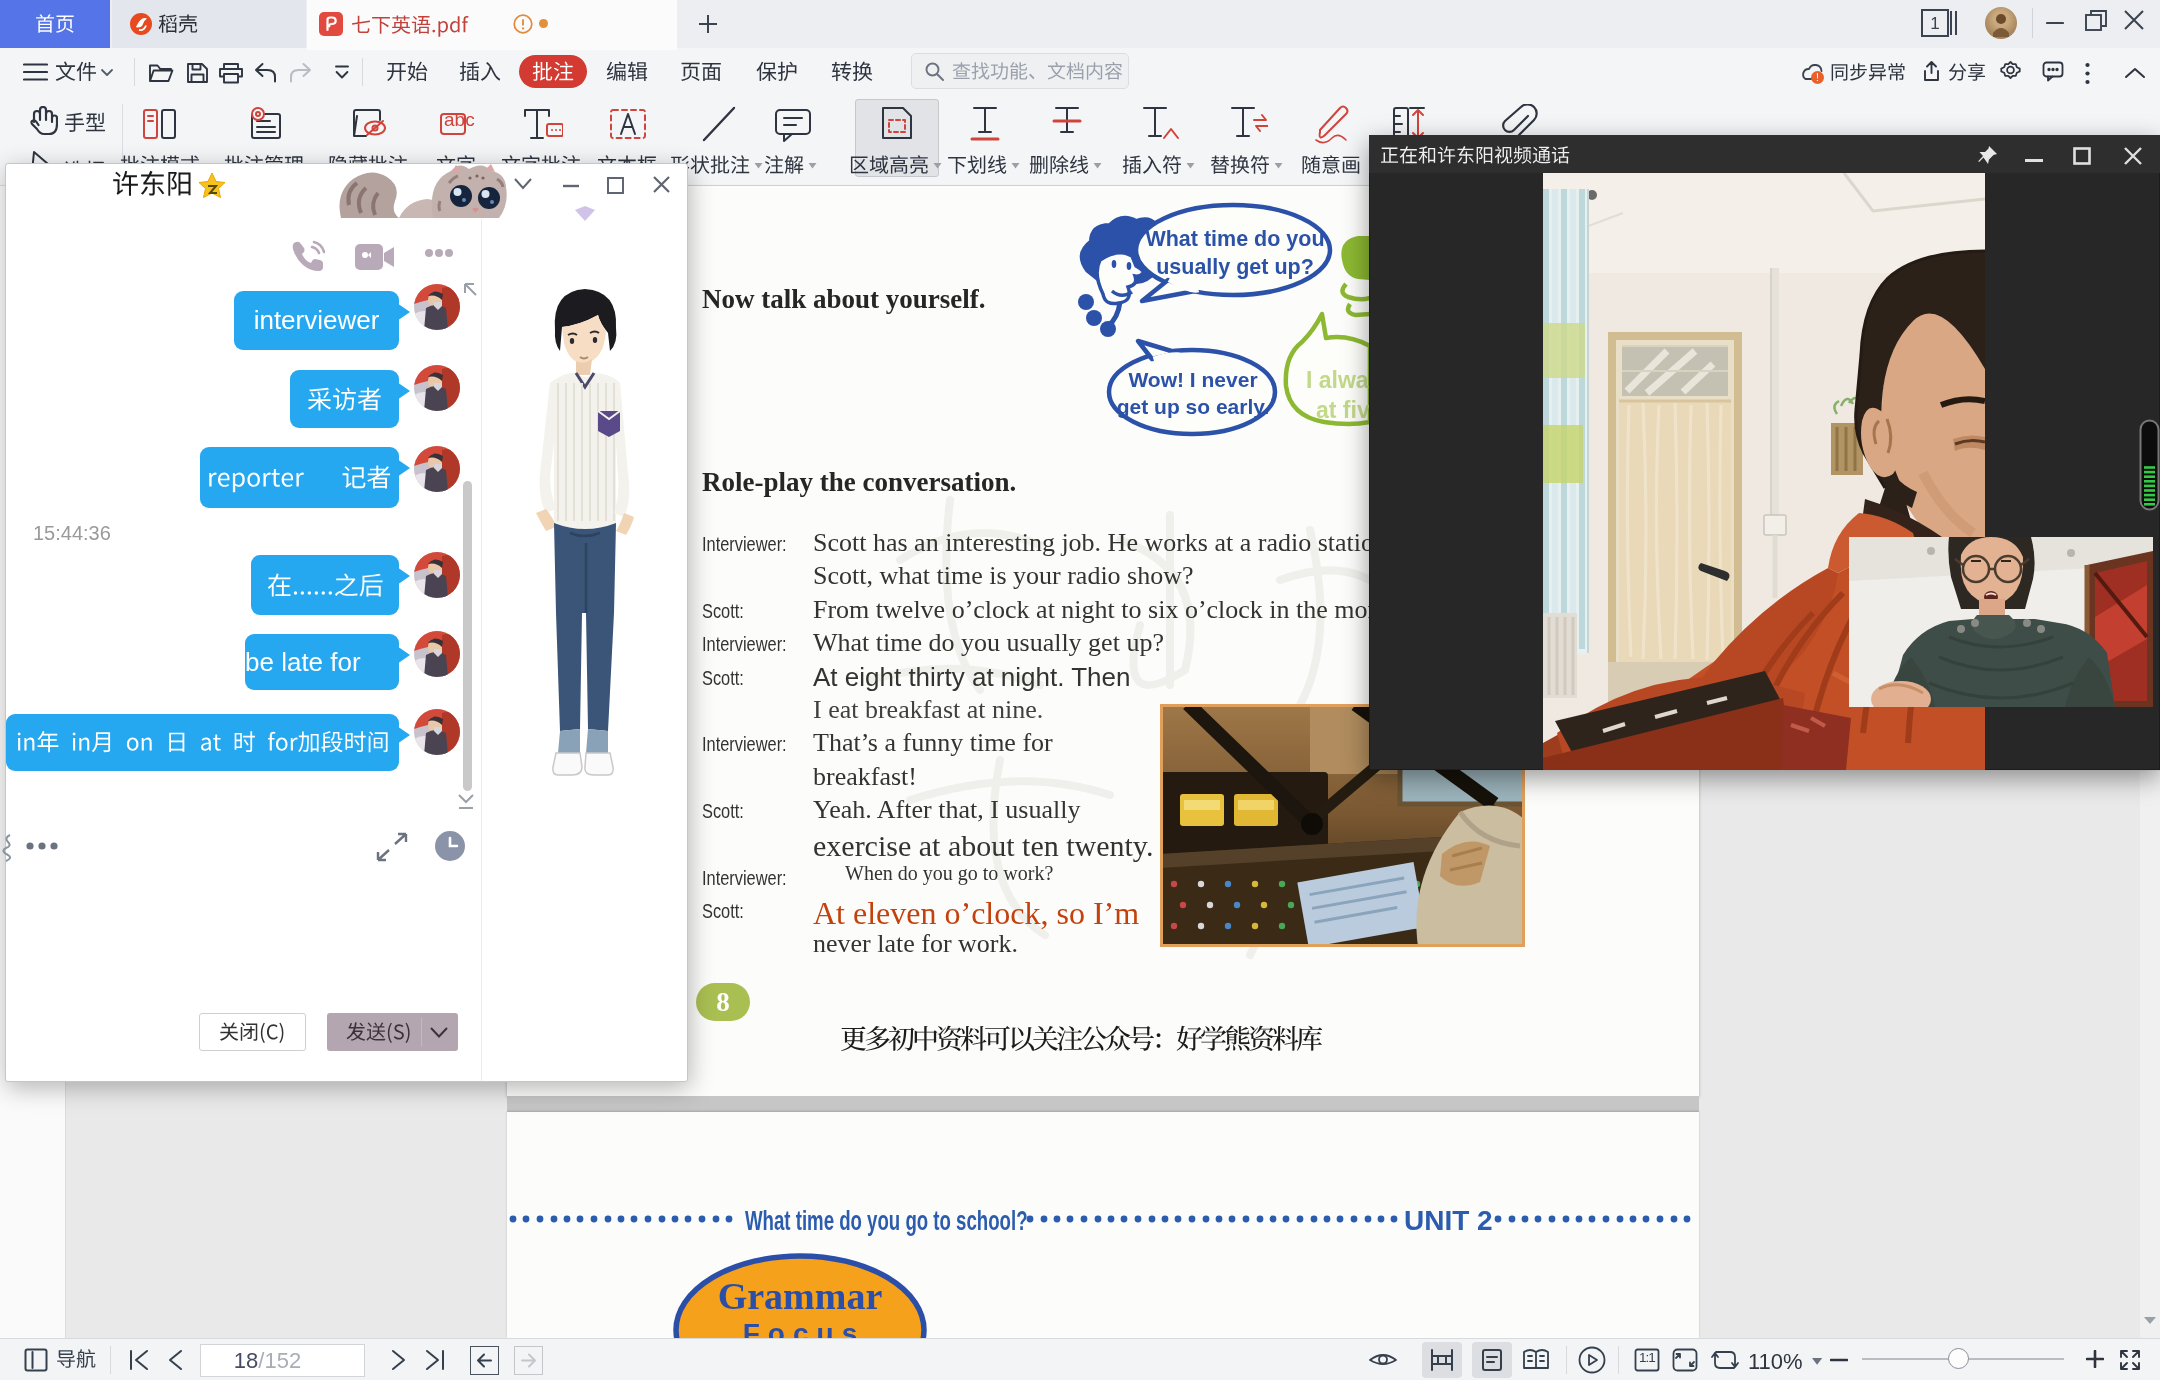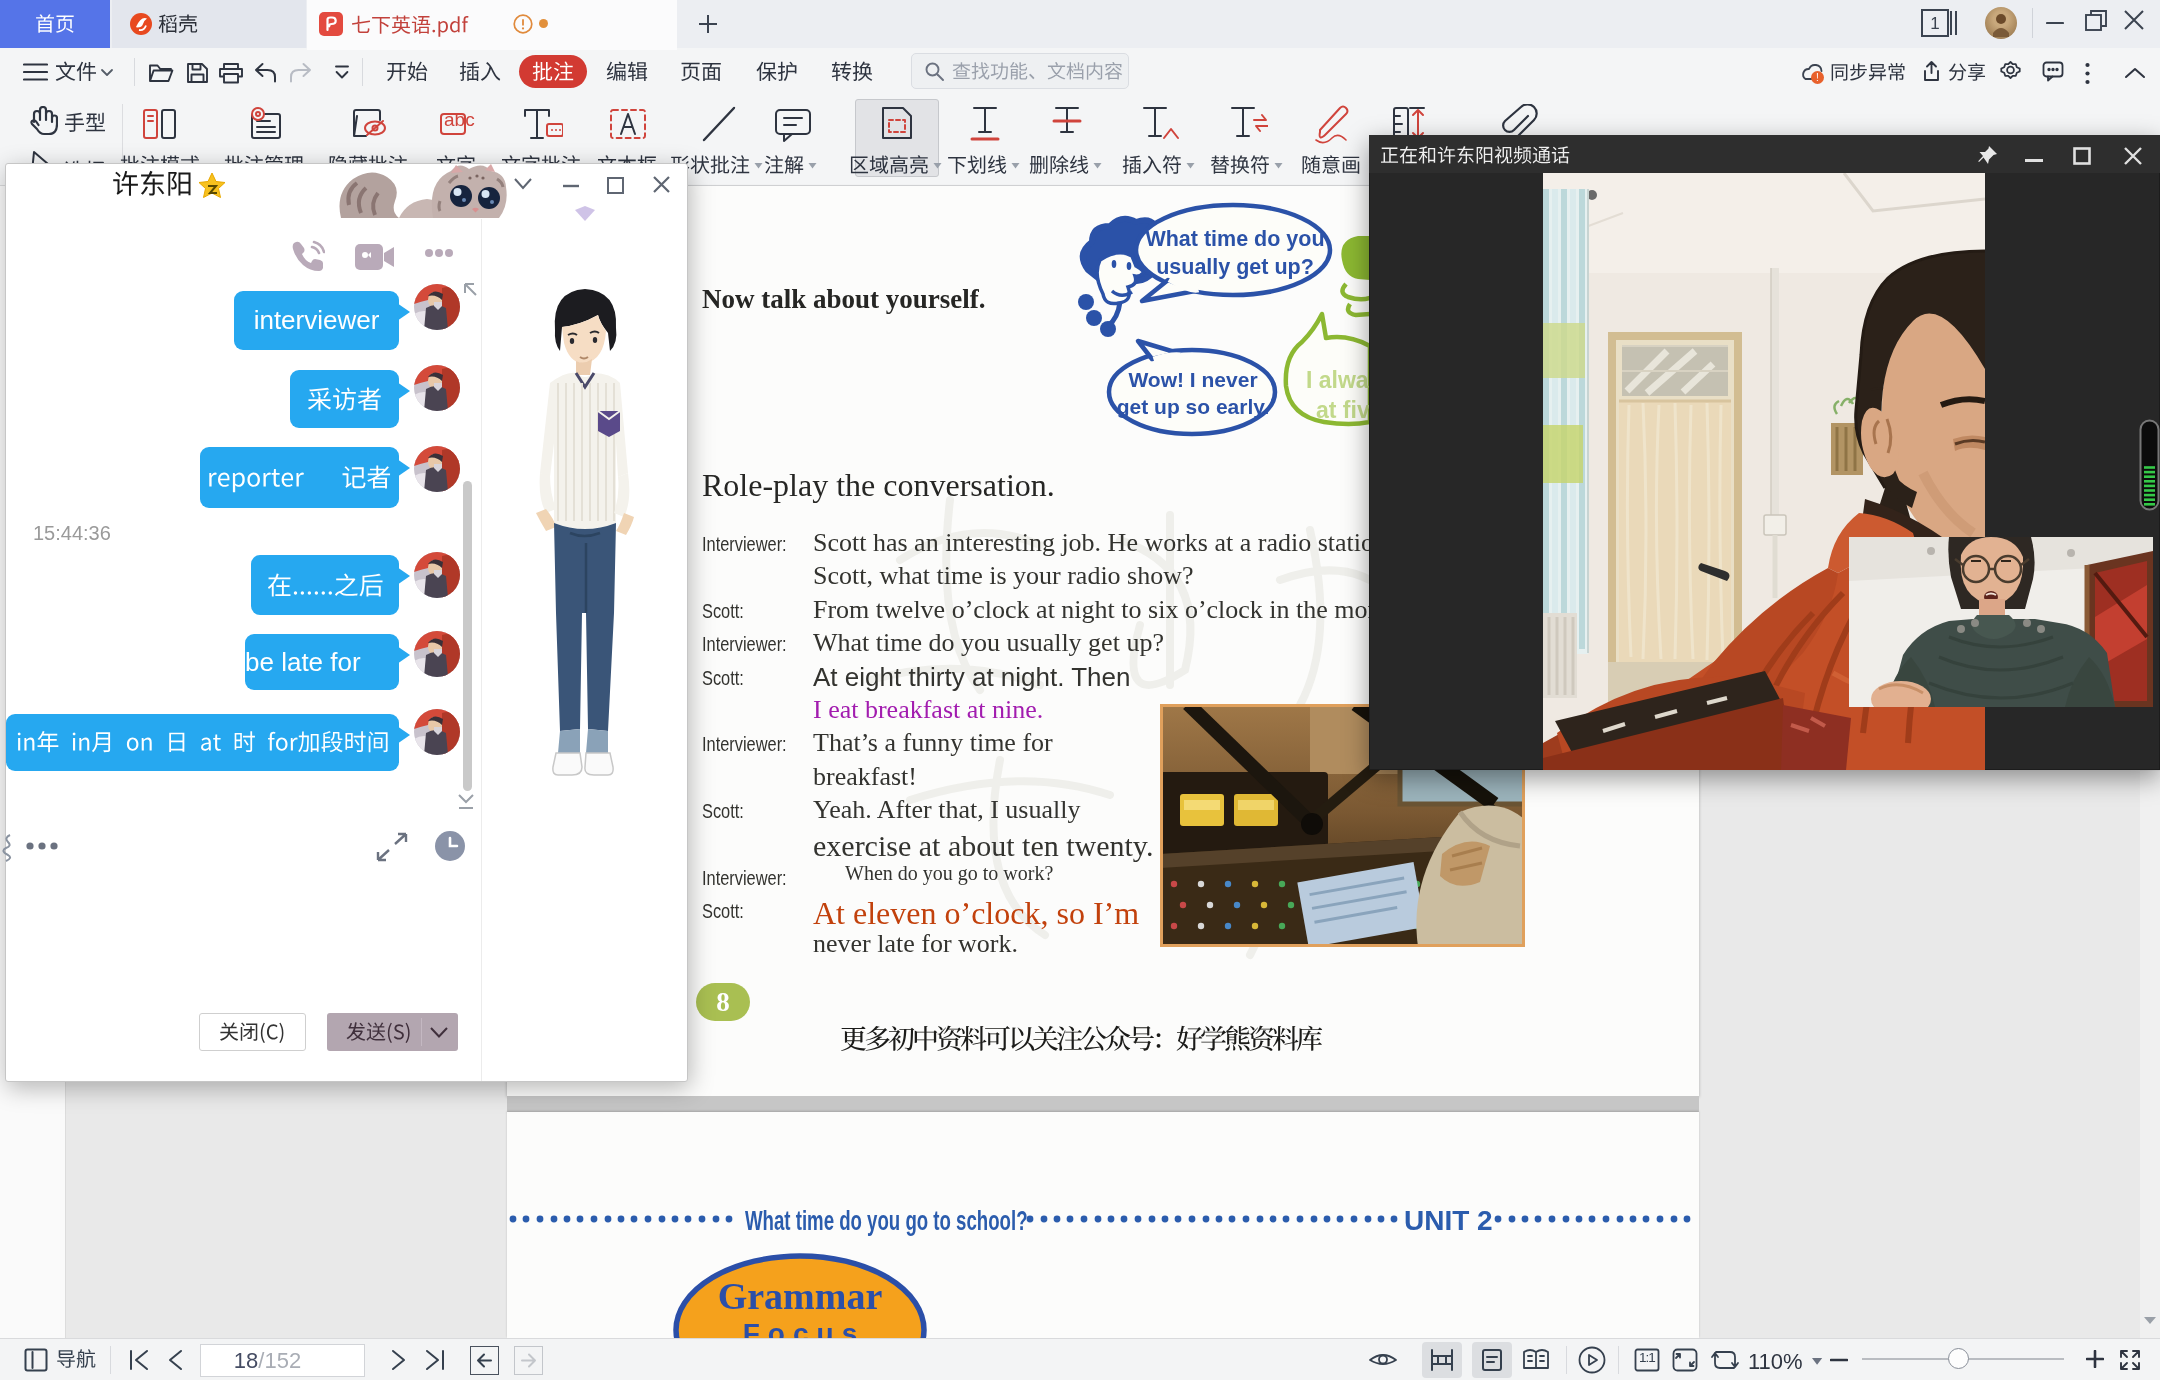--- a/index.html
+++ b/index.html
@@ -383,21 +383,21 @@
 <svg style="position:absolute;left:2142px;top:1312px" width="16" height="16" viewBox="0 0 16 16" fill="#9aa0a8">
     <path d="M2 5 h12 L8 12 z"></path>
   </svg>
 <svg style="position:absolute;left:840px;top:470px" width="580" height="500" viewBox="0 0 580 500" fill="none" stroke="#efefeb" stroke-width="8" stroke-linecap="round">
     <path d="M60 90 q70 -45 140 -15 M110 30 q-15 130 30 190 M30 210 q90 -25 170 5"></path>
     <path d="M280 70 q90 30 65 130 q-70 45 -45 -45 M330 45 v170"></path>
     <path d="M440 110 q70 -25 110 15 M470 60 q25 110 -10 175"></path>
     <path d="M70 330 q110 -35 200 -5 M160 290 q-25 130 45 175 M350 310 q90 -25 155 15 M440 290 q5 130 -30 195"></path>
   </svg>
 <div style="position:absolute;left:702px;top:284px;font-family:'Liberation Serif',serif;font-weight:bold;font-size:27px;color:#262624">Now talk about yourself.</div>
-<div style="position:absolute;left:702px;top:467px;font-family:'Liberation Serif',serif;font-weight:normal;font-size:32px;color:#262624">Role-play the conversation.</div>
+<div style="position:absolute;left:702px;top:467px;font-family:'Liberation Serif',serif;font-weight:bold;font-size:27px;color:#262624">Role-play the conversation.</div>
 <svg style="position:absolute;left:1040px;top:198px" width="330" height="250" viewBox="0 0 330 250" fill="none">
     <path d="M48 72 q-12 -16 4 -28 q0 -16 18 -16 q12 -12 26 -4 q18 -6 22 10 q16 8 6 24 l-8 12 q-6 10 -14 12 l-34 6z" stroke="#2b52a8" stroke-width="6" fill="#2b52a8" stroke-linejoin="round"></path>
     <path d="M60 62 q18 -12 32 -4 l4 10 q4 2 8 6 q-4 5 -9 4 q3 9 -7 11 q5 14 -9 16 q-14 3 -16 -9 q-10 -20 -3 -34z" fill="#fdfdf9" stroke="#2b52a8" stroke-width="3.5"></path>
     <ellipse cx="74" cy="66" rx="2.3" ry="4" fill="#2b52a8"></ellipse>
     <ellipse cx="89" cy="68" rx="2.3" ry="4" fill="#2b52a8"></ellipse>
     <path d="M72 93 q9 8 20 1" stroke="#2b52a8" stroke-width="3.5"></path>
     <circle cx="46" cy="104" r="8" fill="#2b52a8"></circle>
     <circle cx="54" cy="120" r="8" fill="#2b52a8"></circle>
     <circle cx="68" cy="131" r="8" fill="#2b52a8"></circle>
     <path d="M80 104 q-2 16 -12 24" stroke="#2b52a8" stroke-width="5"></path>
@@ -417,21 +417,21 @@
 <div style="position:absolute;left:1114px;top:366px;width:158px;text-align:center;font-size:21px;font-weight:bold;color:#2b52a8;line-height:27px">Wow! I never get up so early.</div>
 <div style="position:absolute;left:702px;top:532px;font-size:21px;color:#33332f;transform:scale(0.78,1);transform-origin:0 0">Interviewer:</div>
 <div style="position:absolute;left:813px;top:528px;font-family:'Liberation Serif',serif;font-size:26px;color:#33332f;white-space:nowrap">Scott has an interesting job. He works at a radio station.</div>
 <div style="position:absolute;left:813px;top:561px;font-family:'Liberation Serif',serif;font-size:26px;color:#33332f;white-space:nowrap">Scott, what time is your radio show?</div>
 <div style="position:absolute;left:702px;top:599px;font-size:21px;color:#33332f;transform:scale(0.78,1);transform-origin:0 0">Scott:</div>
 <div style="position:absolute;left:813px;top:595px;font-family:'Liberation Serif',serif;font-size:26px;color:#33332f;white-space:nowrap">From twelve o’clock at night to six o’clock in the morning.</div>
 <div style="position:absolute;left:702px;top:632px;font-size:21px;color:#33332f;transform:scale(0.78,1);transform-origin:0 0">Interviewer:</div>
 <div style="position:absolute;left:813px;top:628px;font-family:'Liberation Serif',serif;font-size:26px;color:#33332f;white-space:nowrap">What time do you usually get up?</div>
 <div style="position:absolute;left:702px;top:666px;font-size:21px;color:#33332f;transform:scale(0.78,1);transform-origin:0 0">Scott:</div>
 <div style="position:absolute;left:813px;top:662px;font-family:Liberation Sans, sans-serif;font-size:26px;color:#33332f;white-space:nowrap">At eight thirty at night. Then</div>
-<div style="position:absolute;left:813px;top:695px;font-family:'Liberation Serif',serif;font-size:26px;color:#a21caf;white-space:nowrap">I eat breakfast at nine.</div>
+<div style="position:absolute;left:813px;top:695px;font-family:'Liberation Serif',serif;font-size:26px;color:#404040;white-space:nowrap">I eat breakfast at nine.</div>
 <div style="position:absolute;left:702px;top:732px;font-size:21px;color:#33332f;transform:scale(0.78,1);transform-origin:0 0">Interviewer:</div>
 <div style="position:absolute;left:813px;top:728px;font-family:'Liberation Serif',serif;font-size:26px;color:#33332f;white-space:nowrap">That’s a funny time for</div>
 <div style="position:absolute;left:813px;top:762px;font-family:'Liberation Serif',serif;font-size:26px;color:#33332f;white-space:nowrap">breakfast!</div>
 <div style="position:absolute;left:702px;top:799px;font-size:21px;color:#33332f;transform:scale(0.78,1);transform-origin:0 0">Scott:</div>
 <div style="position:absolute;left:813px;top:795px;font-family:'Liberation Serif',serif;font-size:26px;color:#33332f;white-space:nowrap">Yeah. After that, I usually</div>
 <div style="position:absolute;left:813px;top:829px;font-family:'Liberation Serif',serif;font-size:30px;color:#33332f;white-space:nowrap">exercise at about ten twenty.</div>
 <div style="position:absolute;left:702px;top:866px;font-size:21px;color:#33332f;transform:scale(0.78,1);transform-origin:0 0">Interviewer:</div>
 <div style="position:absolute;left:845px;top:862px;font-family:'Liberation Serif',serif;font-size:20px;color:#33332f;white-space:nowrap">When do you go to work?</div>
 <div style="position:absolute;left:702px;top:899px;font-size:21px;color:#33332f;transform:scale(0.78,1);transform-origin:0 0">Scott:</div>
 <div style="position:absolute;left:813px;top:895px;font-family:'Liberation Serif',serif;font-size:32px;color:#c2410c;white-space:nowrap">At eleven o’clock, so I’m</div>

